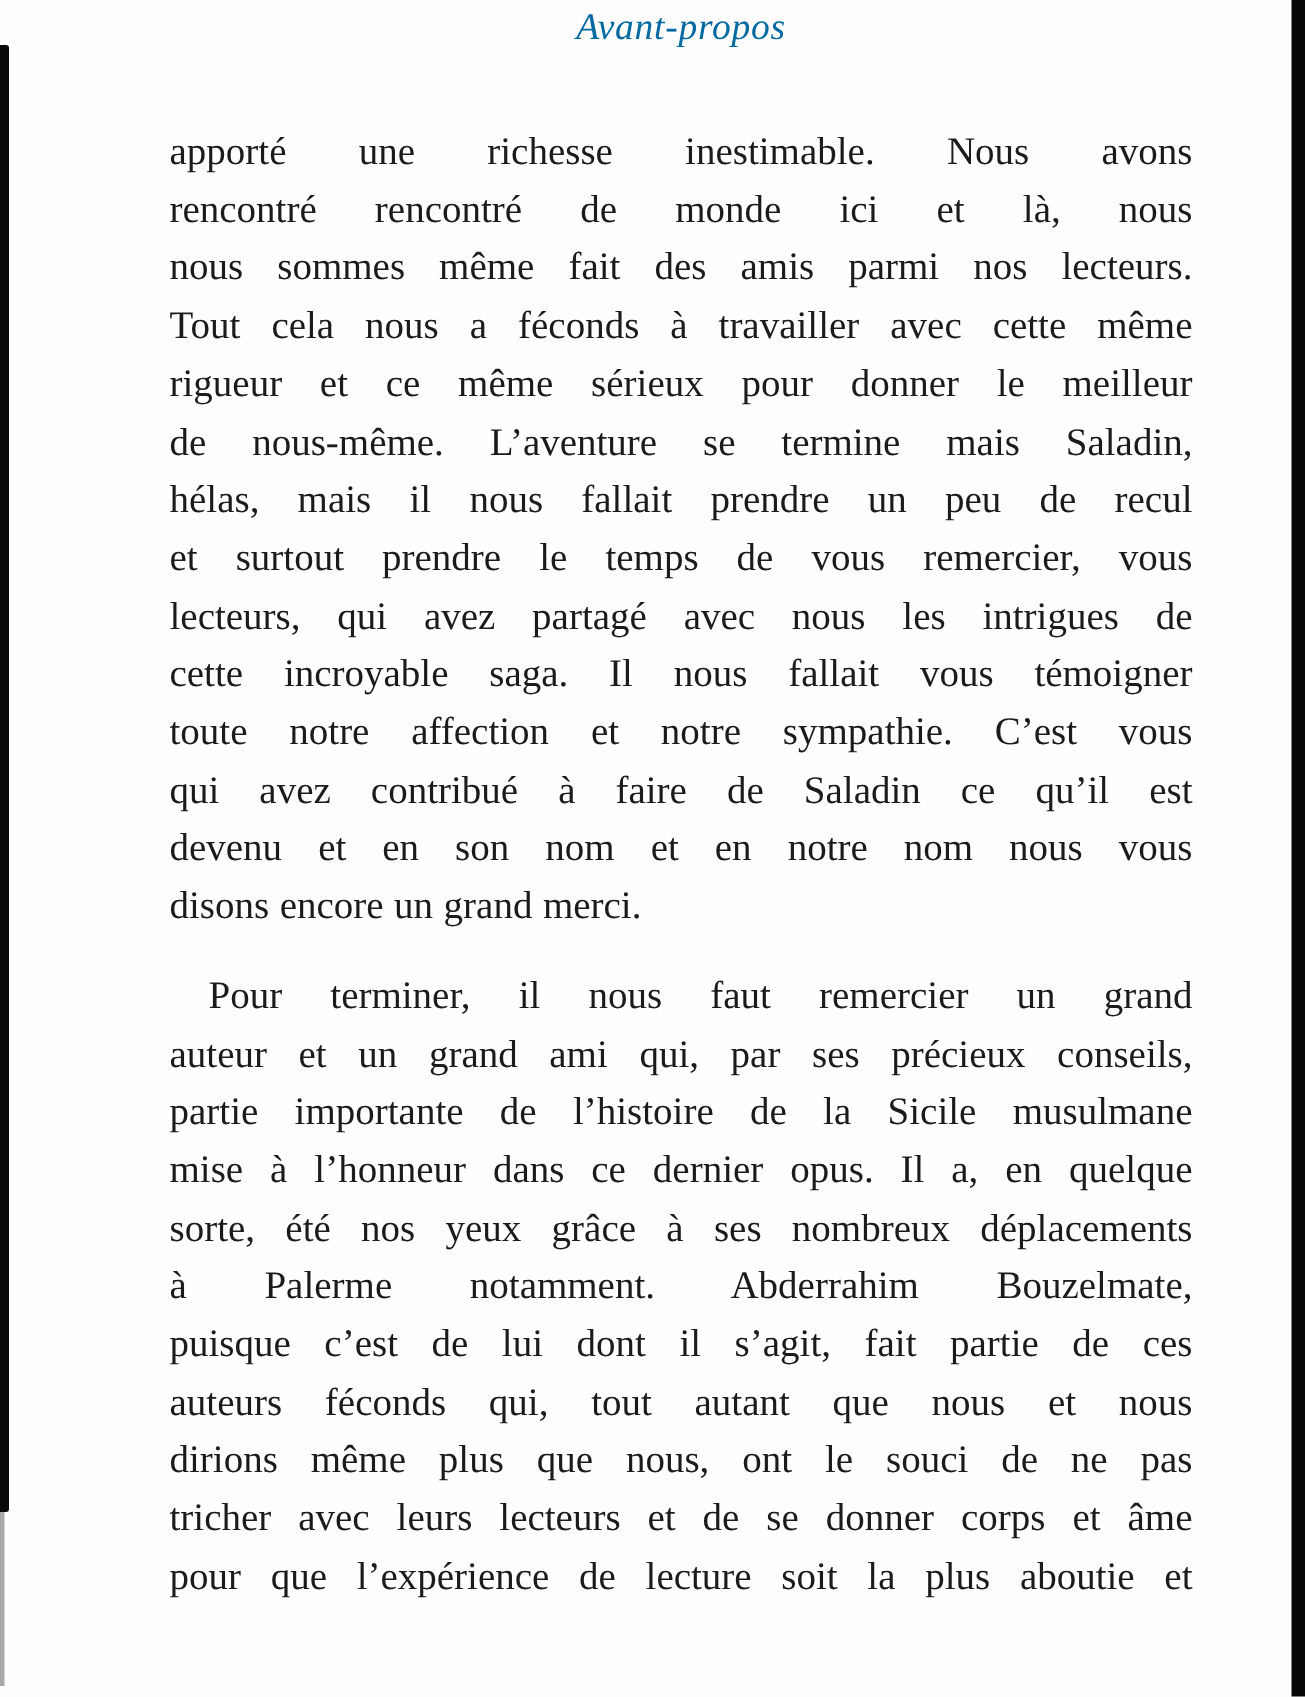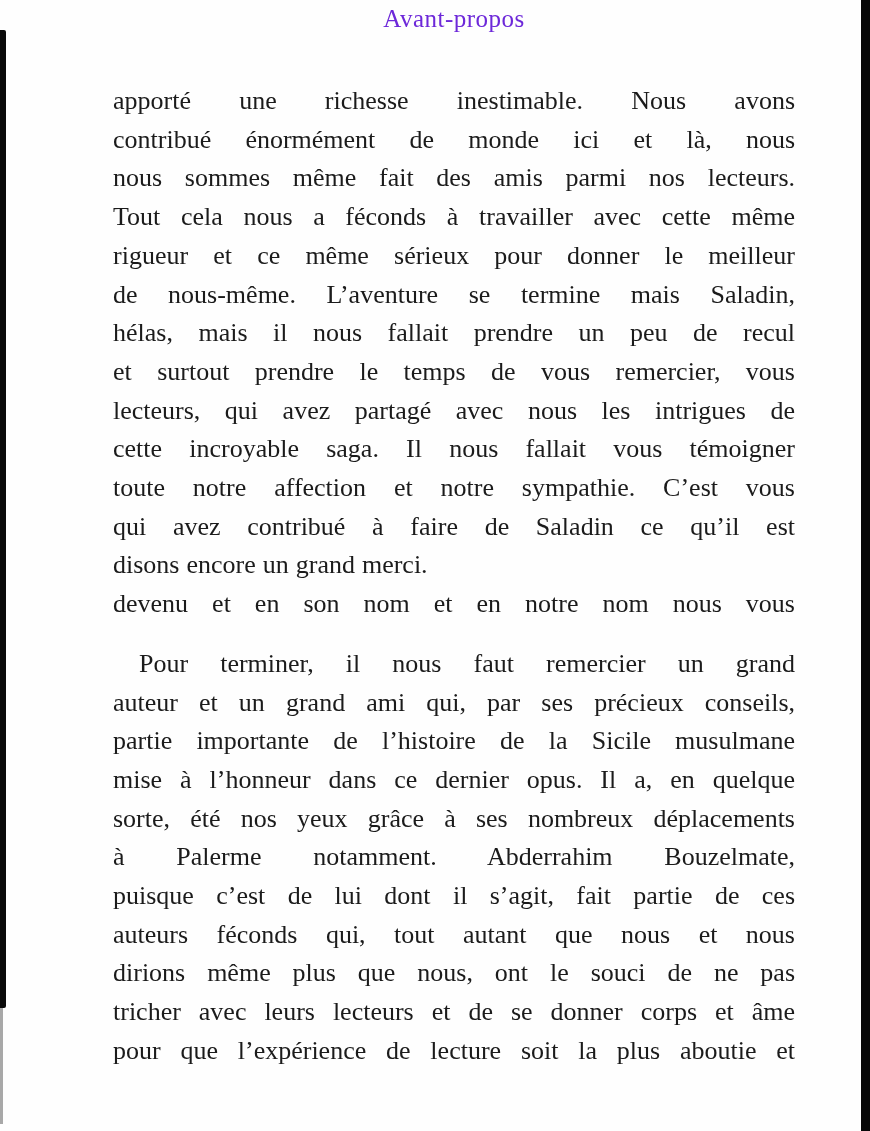--- a/index.html
+++ b/index.html
@@ -26,23 +26,24 @@
     background: rgba(10,10,10,0.35);
   }
   .bar-right {
     position: absolute; right: 0; top: 0;
     width: 9px; height: 1131px;
     background: #070707;
   }
   .running-header {
     position: absolute; left: 113px; width: 682px; top: 5px;
     text-align: center;
+    font-style: italic;
     font-size: 25px;
     letter-spacing: 0.5px;
-    color: #6d28d9;
+    color: #0369a1;
   }
   .text-block {
     position: absolute; left: 113px; top: 82px; width: 682px;
     font-size: 26px;
     line-height: 38.7px;
     color: #1b1b1b;
     word-spacing: 0.5px;
   }
   .para { margin: 0; }
   .para.second { margin-top: 21px; }
@@ -63,33 +64,33 @@
   <div class="bar-left"></div>
   <div class="bar-left-tail"></div>
   <div class="bar-right"></div>
 
   <div class="running-header">Avant-propos</div>
 
   <div class="text-block">
 
     <div class="para first">
       <div class="line">apporté une richesse inestimable. Nous avons</div>
-      <div class="line">contribué énormément de monde ici et là, nous</div>
+      <div class="line">rencontré rencontré de monde ici et là, nous</div>
       <div class="line">nous sommes même fait des amis parmi nos lecteurs.</div>
       <div class="line">Tout cela nous a féconds à travailler avec cette même</div>
       <div class="line">rigueur et ce même sérieux pour donner le meilleur</div>
       <div class="line">de nous-même. L’aventure se termine mais Saladin,</div>
       <div class="line">hélas, mais il nous fallait prendre un peu de recul</div>
       <div class="line">et surtout prendre le temps de vous remercier, vous</div>
       <div class="line">lecteurs, qui avez partagé avec nous les intrigues de</div>
       <div class="line">cette incroyable saga. Il nous fallait vous témoigner</div>
       <div class="line">toute notre affection et notre sympathie. C’est vous</div>
       <div class="line">qui avez contribué à faire de Saladin ce qu’il est</div>
+      <div class="line">devenu et en son nom et en notre nom nous vous</div>
       <div class="line end">disons encore un grand merci.</div>
-      <div class="line">devenu et en son nom et en notre nom nous vous</div>
     </div>
 
     <div class="para second">
       <div class="line">Pour terminer, il nous faut remercier un grand</div>
       <div class="line">auteur et un grand ami qui, par ses précieux conseils,</div>
       <div class="line">partie importante de l’histoire de la Sicile musulmane</div>
       <div class="line">mise à l’honneur dans ce dernier opus. Il a, en quelque</div>
       <div class="line">sorte, été nos yeux grâce à ses nombreux déplacements</div>
       <div class="line">à Palerme notamment. Abderrahim Bouzelmate,</div>
       <div class="line">puisque c’est de lui dont il s’agit, fait partie de ces</div>

